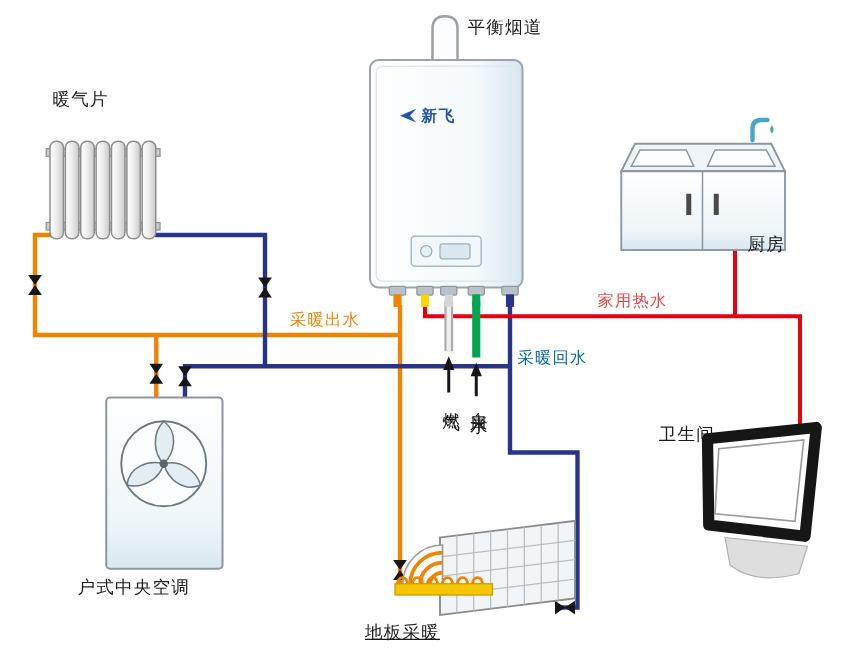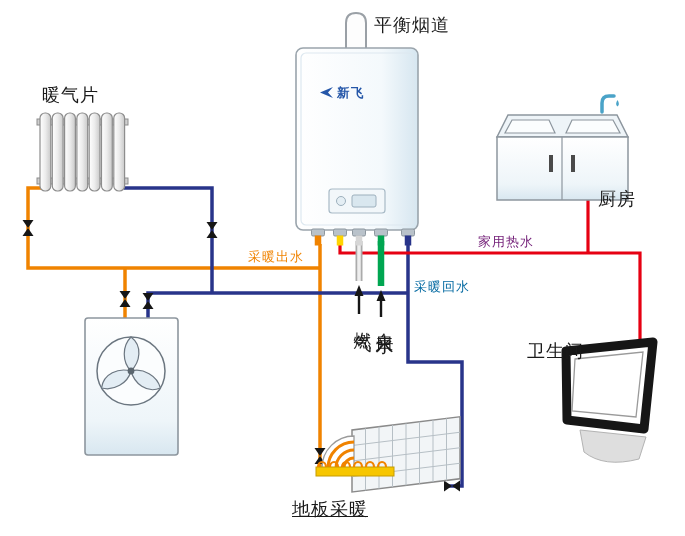--- a/index.html
+++ b/index.html
@@ -2,27 +2,27 @@
 <html><head>
 <meta charset="utf-8">
 <style>
   html,body{margin:0;padding:0;background:#ffffff;}
   .stage{
     position:relative;width:685px;height:536px;background:#ffffff;overflow:hidden;
     font-family:"DejaVu Sans","Liberation Sans",sans-serif;
   }
   .stage svg{position:absolute;left:0;top:0;}
   .lbl{
-    position:absolute;font-size:18px;color:#1a1a1a;white-space:nowrap;line-height:1.25;
+    position:absolute;font-size:14px;color:#1a1a1a;white-space:nowrap;line-height:1.25;
     letter-spacing:1px;
   }
   .lbl.small{font-size:13px;}
   .lbl.v{writing-mode:vertical-rl;text-orientation:upright;letter-spacing:2px;}
   .lbl.orange{color:#F08300;}
-  .lbl.red{color:#701a75;}
+  .lbl.red{color:#ef4444;}
   .lbl.blue{color:#0369a1;}
 </style>
 </head>
 <body>
 
 <div class="stage">
 
 <svg width="685" height="536" viewBox="0 0 685 536">
   <defs>
     <linearGradient id="gBoiler" x1="0" y1="0" x2="1" y2="0">
@@ -174,23 +174,24 @@
       <path d="M354,442 A26,26 0 0 0 328,468"></path>
       <path d="M354,450 A18,18 0 0 0 336,468"></path>
       <path d="M354,458 A10,10 0 0 0 344,468"></path>
     </g>
     <rect x="316" y="467" width="78" height="9" fill="#F7C600" stroke="#C69C00" stroke-width="1"></rect>
     <path d="M318,467 a4,5 0 0 1 8,0 m4,0 a4,5 0 0 1 8,0 m4,0 a4,5 0 0 1 8,0 m4,0 a4,5 0 0 1 8,0 m4,0 a4,5 0 0 1 8,0 m4,0 a4,5 0 0 1 8,0" fill="none" stroke="#F08300" stroke-width="2.2"></path>
   </g>
 </svg>
 
   <div class="lbl" style="left:374px;top:14px;">平衡烟道</div>
-  <div class="lbl" style="left:42px;top:84px;">暖气片</div>
-  <div class="lbl small orange" style="left:248px;top:249px;">采暖出水</div>
+  <div class="lbl" style="left:42px;top:72px;">暖气片</div>
+  <div class="lbl small orange" style="left:232px;top:249px;">采暖出水</div>
   <div class="lbl small red" style="left:478px;top:234px;">家用热水</div>
   <div class="lbl small blue" style="left:414px;top:279px;">采暖回水</div>
   <div class="lbl v" style="left:351px;top:318px;">燃气</div>
   <div class="lbl v" style="left:373px;top:318px;">自来水</div>
   <div class="lbl" style="left:598px;top:188px;">厨房</div>
   <div class="lbl" style="left:527px;top:340px;">卫生间</div>
+  <div class="lbl" style="left:62px;top:462px;">户式中央空调</div>
   <div class="lbl" style="left:292px;top:498px;text-decoration:underline;">地板采暖</div>
 
 </div>
 
 </body></html>

